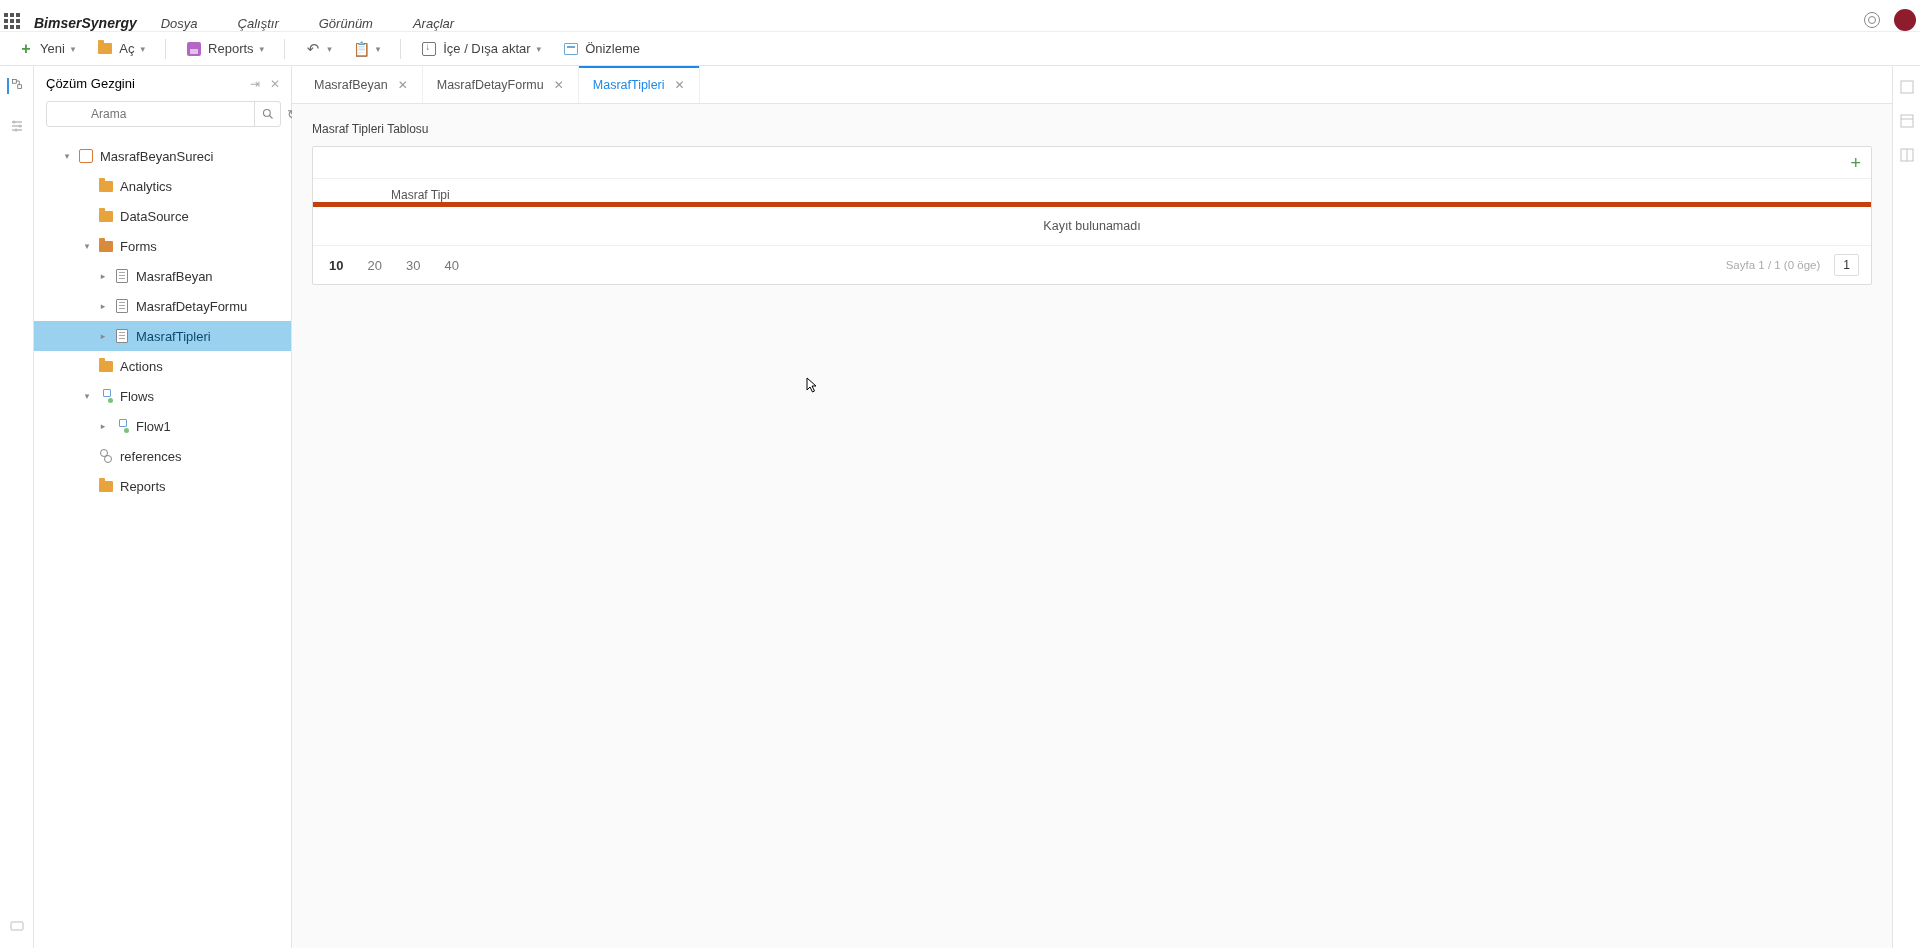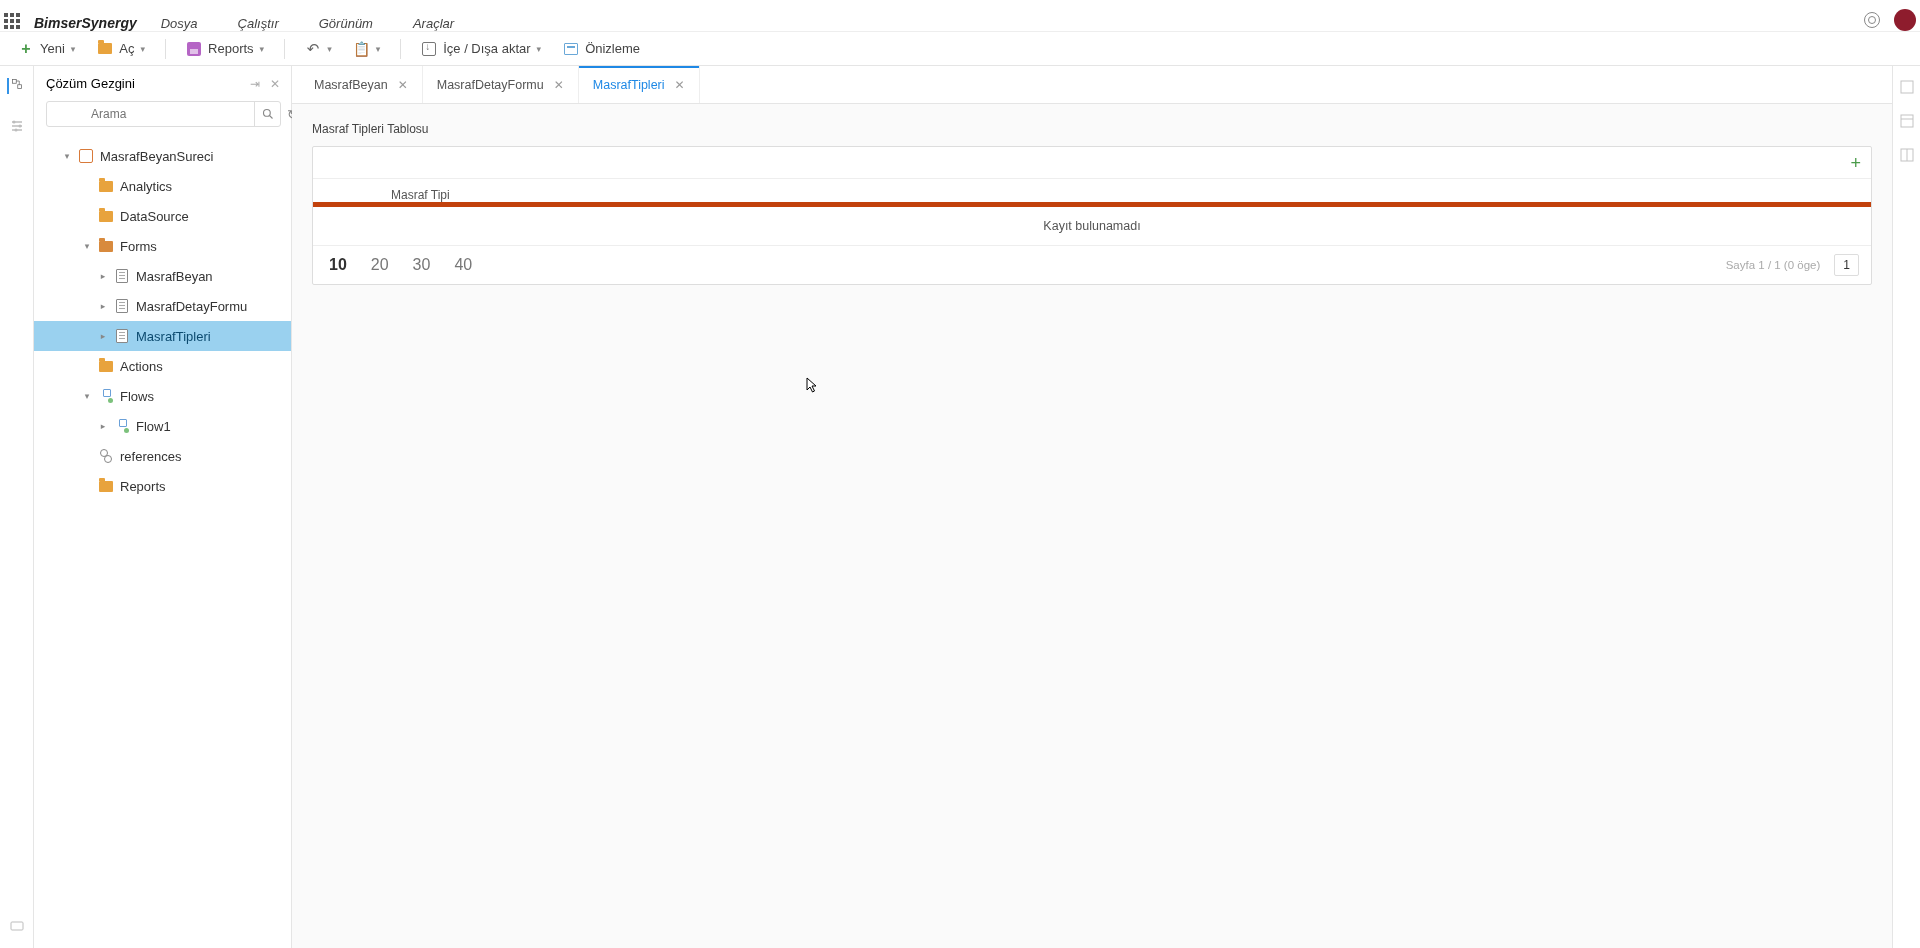--- a/index.html
+++ b/index.html
@@ -94,21 +94,21 @@
 .form-title { font-size: 12px; color: #444; margin-bottom: 10px; }
 .table-card { border: 1px solid #ddd; border-radius: 2px; background: #fff; }
 .table-toolbar { height: 32px; display: flex; align-items: center; justify-content: flex-end; padding: 0 10px; border-bottom: 1px solid #eee; }
 .add-btn { color: #4a9b4a; font-size: 18px; cursor: pointer; line-height: 1; }
 .thead { display: flex; border-bottom: 5px solid #c2410c; height: 28px; align-items: flex-end; }
 .th-spacer { width: 72px; }
 .th { font-size: 12px; color: #555; padding-left: 6px; }
 .tbody-empty { text-align: center; padding: 12px 0; font-size: 12.5px; color: #555; border-bottom: 1px solid #eee; }
 .tfoot { display: flex; align-items: center; height: 38px; padding: 0 12px; }
 .page-sizes { display: flex; gap: 16px; }
-.psize { font-size: 16px; color: #777; cursor: pointer; padding: 3px 4px; }
+.psize { font-size: 13px; color: #777; cursor: pointer; padding: 3px 4px; }
 .psize.active { font-weight: 600; color: #333; }
 .page-info { margin-left: auto; font-size: 11.5px; color: #aaa; margin-right: 14px; }
 .page-num { border: 1px solid #ddd; padding: 3px 8px; font-size: 12px; color: #333; border-radius: 2px; }
 
 .cursor { position: fixed; width: 12px; height: 18px; pointer-events: none; }
 .cursor svg { width: 100%; height: 100%; }
 </style>
 </head>
 <body>
 

